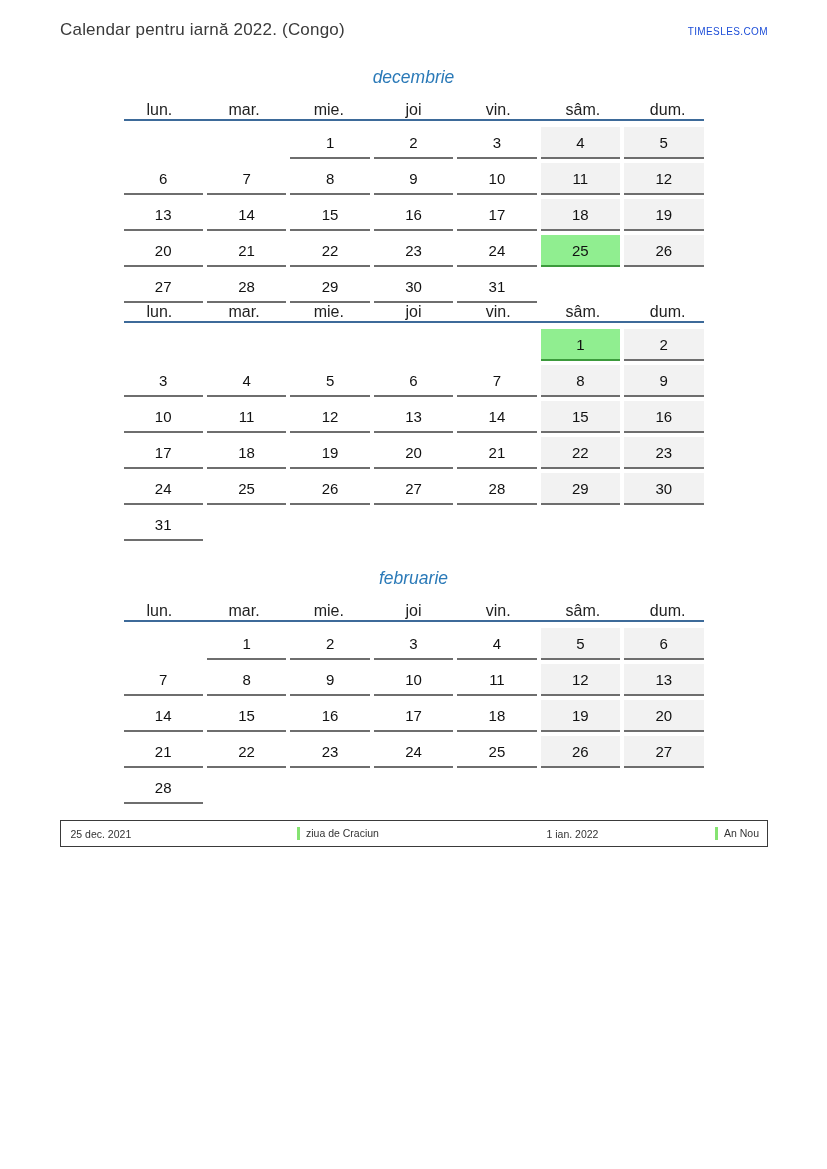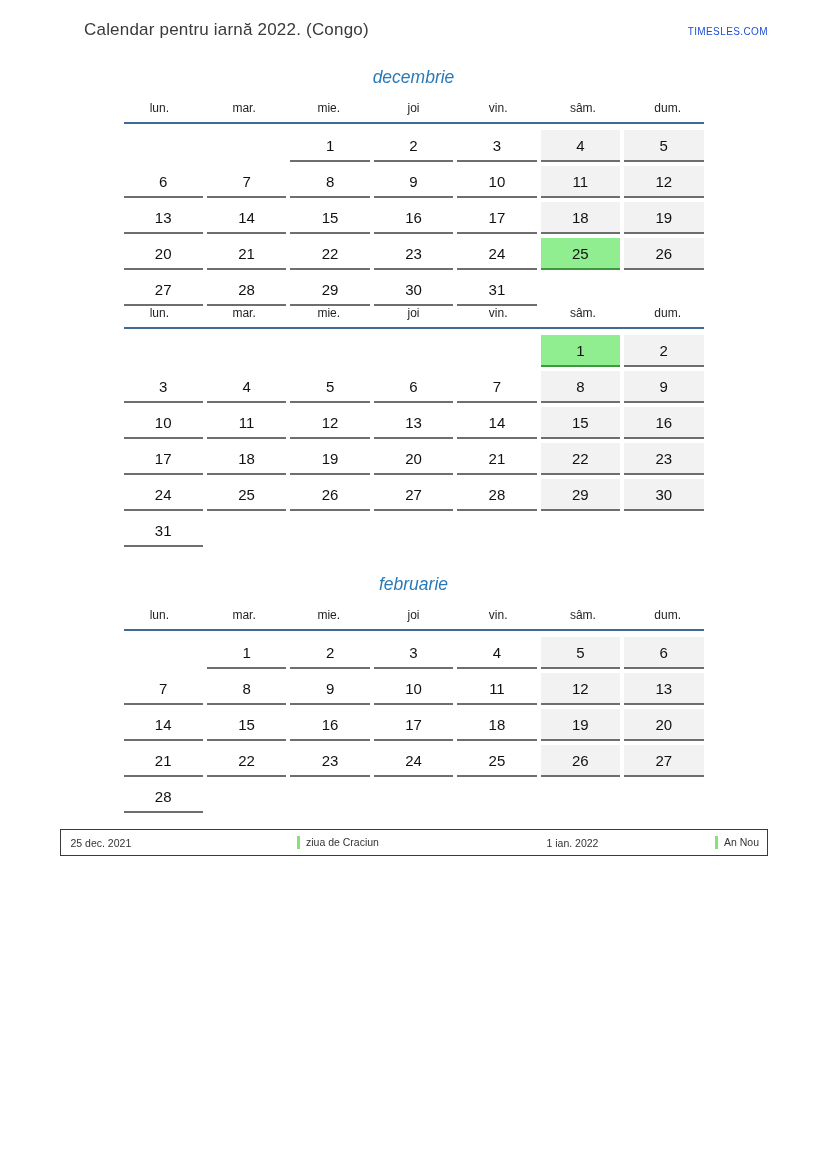--- a/index.html
+++ b/index.html
@@ -12,21 +12,20 @@
     color: #222;
     overflow: hidden;
   }
   
   .topbar {
     display: flex;
     justify-content: space-between;
     align-items: baseline;
     padding: 20px 59px 0 60px;
     margin-bottom: 4px;
-    margin-left: 24px;
   }
   .page-title {
     margin: 0;
     font-size: 17px;
     font-weight: 500;
     color: #3a3a3a;
     letter-spacing: 0.2px;
   }
   .logo {
     font-size: 10px;
@@ -42,24 +41,23 @@
     text-align: center;
     font-size: 17.5px;
     font-weight: 500;
     color: #2b7ab8;
     font-style: italic;
   }
   .weekdays {
     display: grid;
     grid-template-columns: repeat(7, 1fr);
     column-gap: 13px;
-    padding-bottom: 7px;
     border-bottom: 2.5px solid #3d6a99;
     text-align: center;
-    font-size: 12px;
+    font-size: 16px;
     color: #1f1f1f;
   }
   .grid {
     display: grid;
     grid-template-columns: repeat(7, 1fr);
     column-gap: 4px;
     row-gap: 4px;
     margin-top: 6px;
   }
   .cell {

